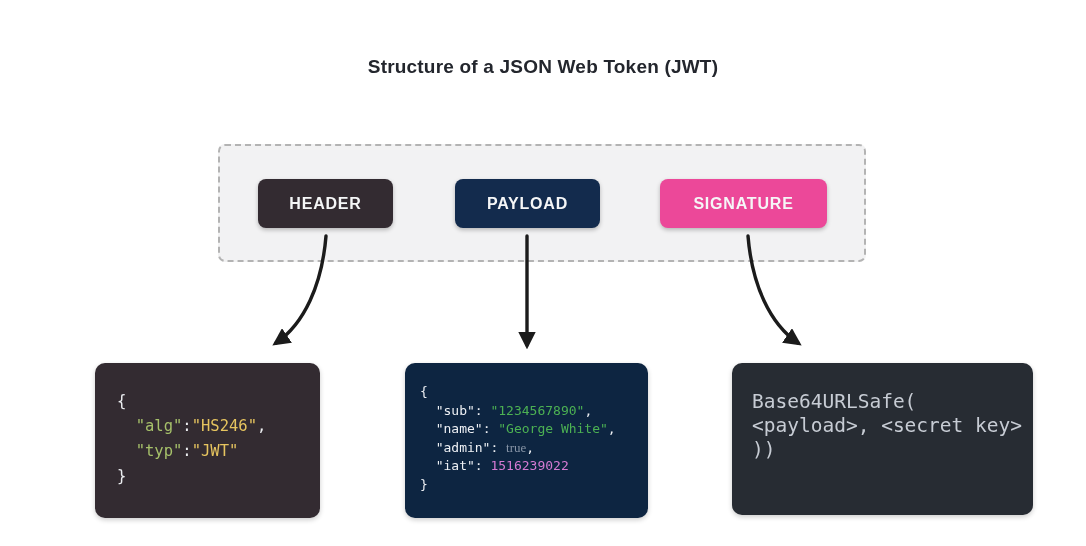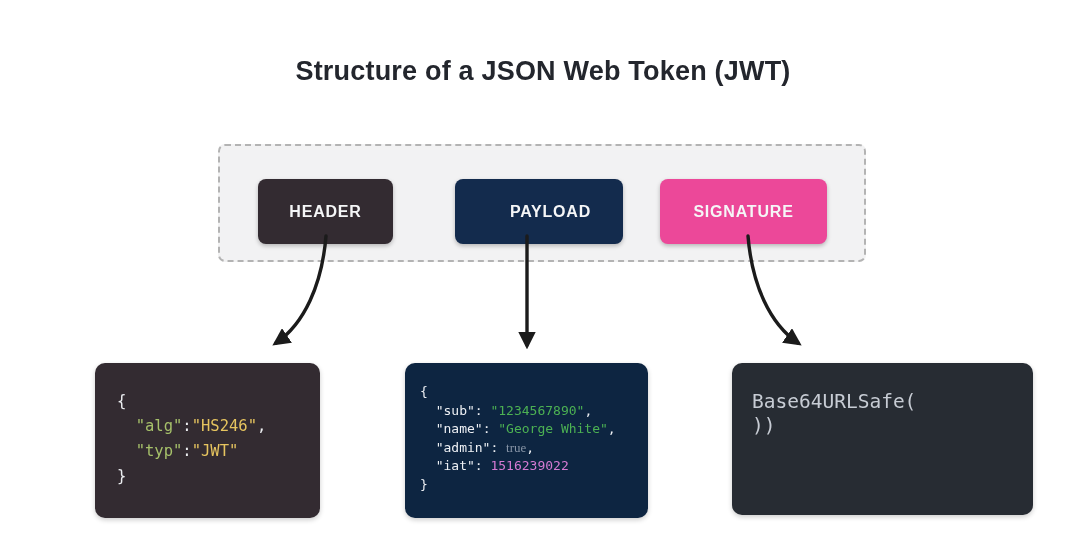--- a/index.html
+++ b/index.html
@@ -7,39 +7,39 @@
     position:relative;
     width:1086px;height:546px;
     background:#ffffff;
     overflow:hidden;
     font-family:"Liberation Sans", sans-serif;
   }
   .page-title{
     position:absolute;
     top:56px;left:0;width:100%;
     text-align:center;
-    font-size:27px;
+    font-size:19px;
     font-weight:700;
     color:#23262d;
     letter-spacing:0.2px;
     margin:0;
   }
   .parts-panel{
     position:absolute;
     left:218px;top:144px;
     width:648px;height:118px;
     box-sizing:border-box;
     background:#f2f2f3;
     border:2px dashed #b3b3b3;
     border-radius:7px;
   }
   .part-button{
     position:absolute;
     top:179px;
-    height:65px;
+    height:49px;
     border-radius:8px;
     display:flex;
     align-items:center;
     justify-content:center;
     color:#f5f6f7;
     font-size:16px;
     font-weight:700;
     letter-spacing:0.8px;
     box-shadow:0 2px 4px rgba(0,0,0,0.25);
   }
@@ -98,21 +98,21 @@
 <div class="canvas">
 
   <h1 class="page-title">Structure of a JSON Web Token (JWT)</h1>
 
   <div class="parts-panel" style="background: rgb(242, 242, 243);"></div>
 
   <div class="part-button btn-header" style="background: rgb(51, 43, 49);">
     <span>HEADER</span>
   </div>
 
-  <div class="part-button btn-payload" style="background: rgb(19, 43, 77); padding-left: 23px;">
+  <div class="part-button btn-payload" style="background: rgb(19, 43, 77);">
     <span>PAYLOAD</span>
   </div>
 
   <div class="part-button btn-signature" style="background: #ec4899;">
     <span>SIGNATURE</span>
   </div>
 
   <svg class="arrows-svg" viewBox="0 0 1086 546" xmlns="http://www.w3.org/2000/svg">
     <defs>
       <marker id="ah" viewBox="0 0 10 10" refX="7.5" refY="5" markerWidth="5.2" markerHeight="5.2" orient="auto-start-reverse">
@@ -140,17 +140,18 @@
         <div class="code-line"><span class="tok-punct">  </span><span class="tok-key">"name"</span><span class="tok-punct">: </span><span class="tok-string">"George White"</span><span class="tok-punct">,</span></div>
         <div class="code-line"><span class="tok-punct">  </span><span class="tok-key">"admin"</span><span class="tok-punct">: </span><span class="tok-boolean">true</span><span class="tok-punct">,</span></div>
         <div class="code-line"><span class="tok-punct">  </span><span class="tok-key">"iat"</span><span class="tok-punct">: </span><span class="tok-number">1516239022</span></div>
         <div class="code-line"><span class="tok-punct">}</span></div>
       </div>
   </div>
 
   <div class="code-card cb-signature" style="background: rgb(39, 44, 51);">
     <div class="code-lines">
         <div class="code-line"><span class="tok-text">Base64URLSafe(</span></div>
+        <div class="code-line"><span class="tok-text">&lt;payload&gt;, &lt;secret key&gt;</span></div>
         <div class="code-line"><span class="tok-text">))</span></div>
       </div>
   </div>
 
 </div>
 
 </body></html>

